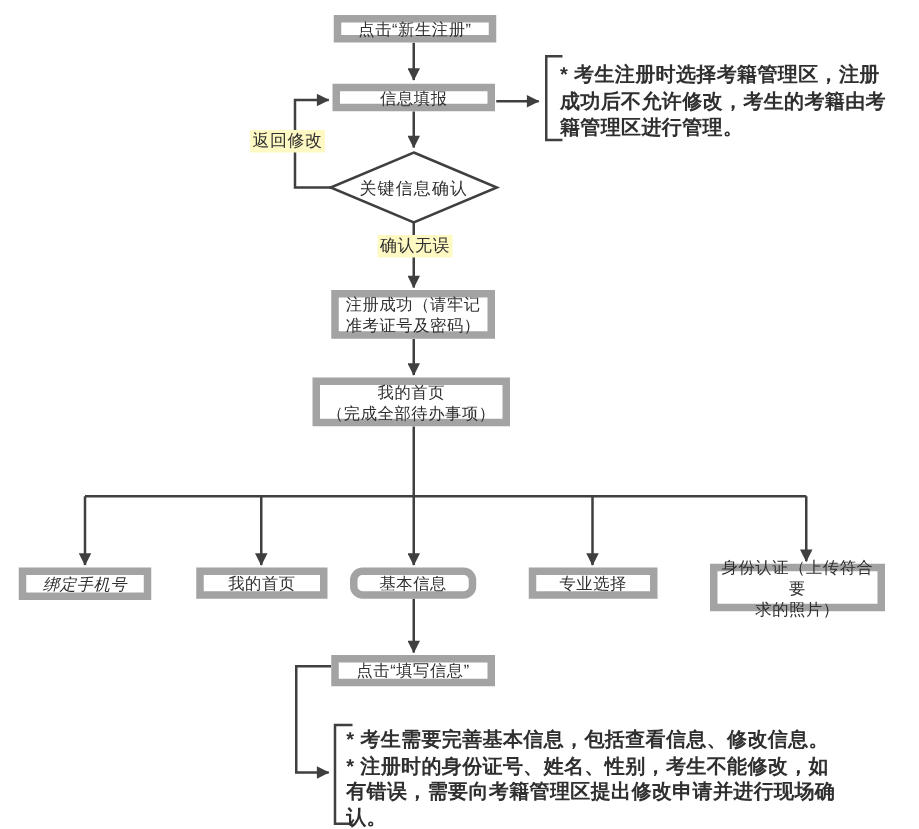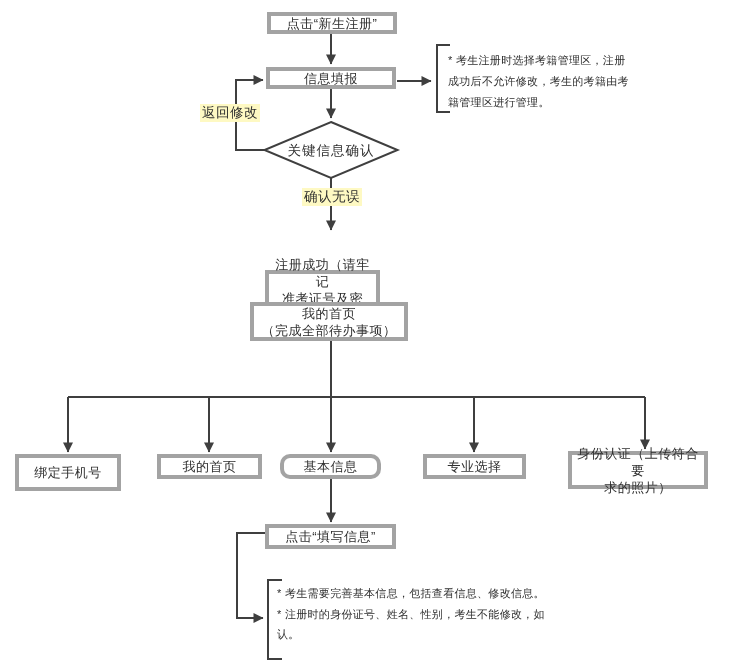--- a/index.html
+++ b/index.html
@@ -14,21 +14,21 @@
   }
   .edges {
     position: absolute;
     left: 0; top: 0;
     width: 735px; height: 663px;
     z-index: 0;
   }
   .node {
     position: absolute;
     box-sizing: border-box;
-    border: 4px solid #a3a3a3;
+    border: 6px solid #a3a3a3;
     background: #ffffff;
     display: flex;
     flex-direction: column;
     align-items: center;
     justify-content: center;
     text-align: center;
     font-size: 13px;
     line-height: 17px;
     z-index: 2;
     letter-spacing: 0.5px;
@@ -47,22 +47,23 @@
     background: #fef9c3;
     padding: 0 2px;
     font-size: 13.5px;
     letter-spacing: 0.5px;
     z-index: 2;
     white-space: nowrap;
   }
   .note {
     position: absolute;
     z-index: 2;
-    font-size: 11px;
+    font-size: 16px;
     letter-spacing: 0.3px;
+    font-weight: bold;
   }
   .note .ln { white-space: nowrap; }
   .note-top .ln { line-height: 21px; }
   .note-bottom .ln { line-height: 20.5px; }
 </style>
 </head>
 <body>
 
 <div class="canvas">
 
@@ -113,31 +114,31 @@
   <div class="node" style="left:266px; top:67px; width:130px; height:22px;">
     <div>信息填报</div>
   </div>
 
   <div class="diamond-label" style="left:331px; top:151px;">关键信息确认</div>
 
   <div class="edge-label" style="left:230px; top:113px;">返回修改</div>
 
   <div class="edge-label" style="left:332px; top:197px;">确认无误</div>
 
-  <div class="node" style="left:265px; top:232px; width:115px; height:39px;margin-top:38px;">
+  <div class="node" style="left:265px; top:232px; width:131px; height:39px;">
     <div>注册成功（请牢记</div>
     <div>准考证号及密码）</div>
   </div>
 
   <div class="node" style="left:250px; top:302px; width:158px; height:39px;">
     <div>我的首页</div>
     <div>（完成全部待办事项）</div>
   </div>
 
-  <div class="node" style="left:15px; top:454px; width:106px; height:37px;">
+  <div class="node" style="left:15px; top:454px; width:106px; height:26px;font-style:italic;">
     <div>绑定手机号</div>
   </div>
 
   <div class="node" style="left:157px; top:454px; width:105px; height:25px;">
     <div>我的首页</div>
   </div>
 
   <div class="node" style="left:280px; top:454px; width:101px; height:25px;border-radius:10px;">
     <div>基本信息</div>
   </div>
@@ -157,16 +158,17 @@
 
   <div class="note note-top" style="left:448px; top:50px;">
     <div class="ln">* 考生注册时选择考籍管理区，注册</div>
     <div class="ln">成功后不允许修改，考生的考籍由考</div>
     <div class="ln">籍管理区进行管理。</div>
   </div>
 
   <div class="note note-bottom" style="left:277px; top:583px;">
     <div class="ln">* 考生需要完善基本信息，包括查看信息、修改信息。</div>
     <div class="ln">* 注册时的身份证号、姓名、性别，考生不能修改，如</div>
+    <div class="ln">有错误，需要向考籍管理区提出修改申请并进行现场确</div>
     <div class="ln">认。</div>
   </div>
 
 </div>
 
 </body></html>

